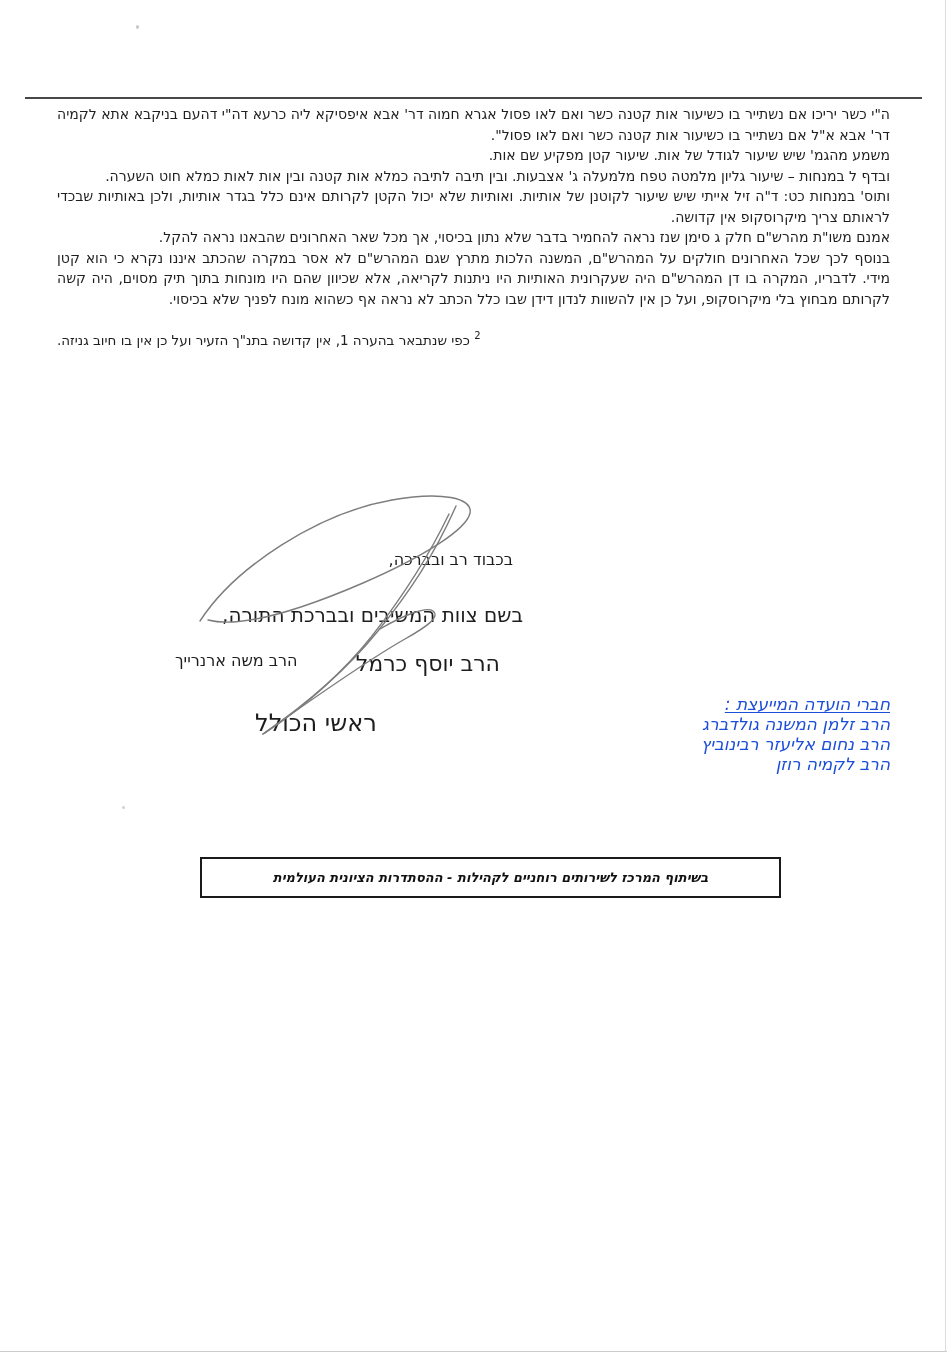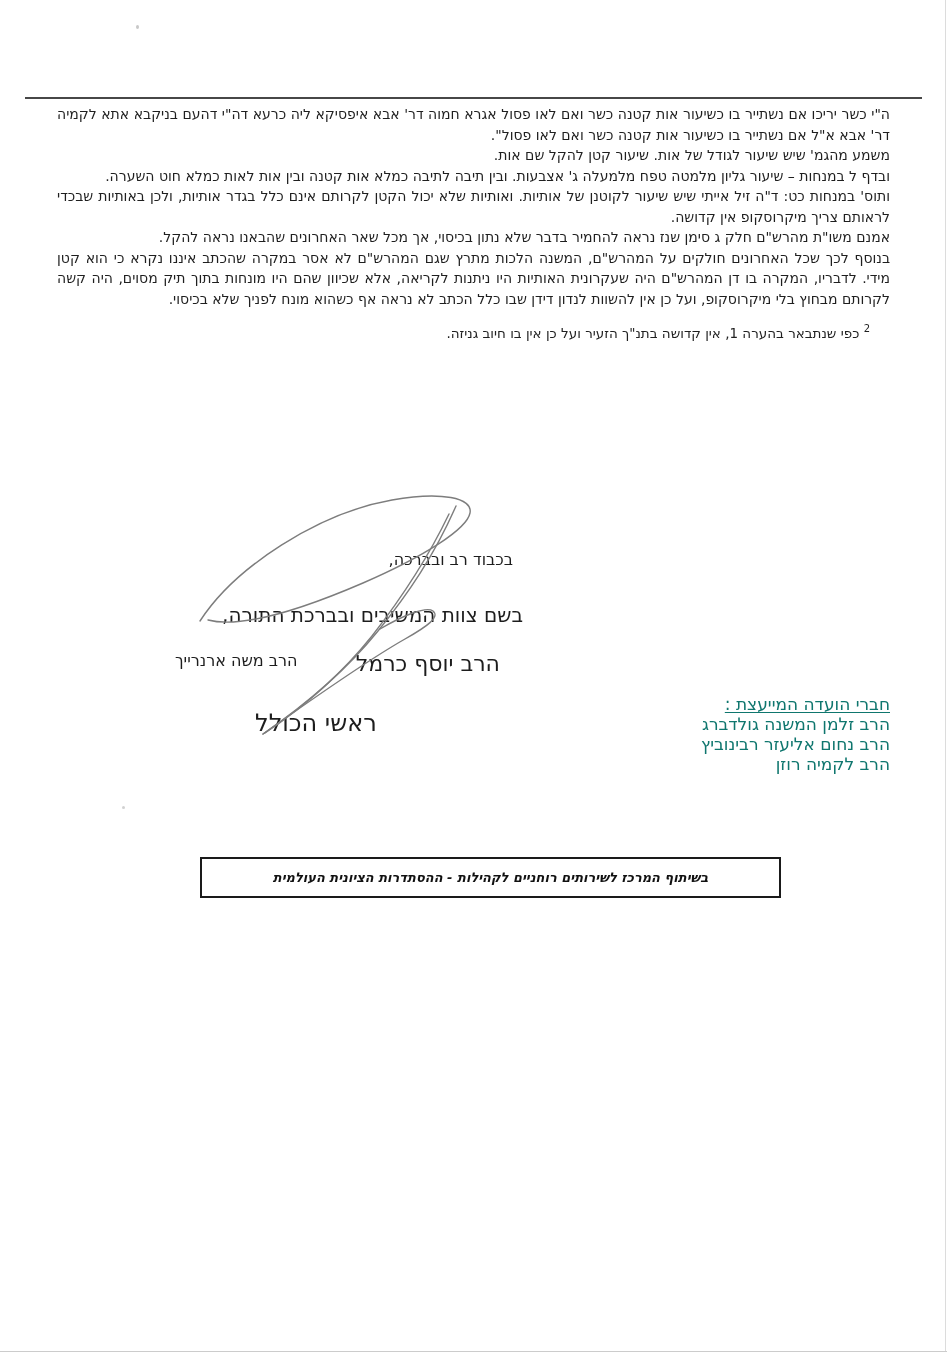--- a/index.html
+++ b/index.html
@@ -22,42 +22,42 @@
   
   .body-text{
     position:absolute;left:57px;right:57px;top:104px;
     direction:rtl;
     font-size:14px;line-height:20.5px;
     text-align:justify;
     color:#1f1f1f;
   }
   .body-text p{margin:0;}
   .footnote{
-    margin-top:10px;
+    margin-top:17px;
     padding-right:20px;
     font-size:13.5px;line-height:20px;
-    text-align:right;
+    text-align:left;
   }
   .footnote sup{font-size:10px;}
 
   
   .closing-line{position:absolute;direction:rtl;white-space:nowrap;color:#1d1d1d;}
   .salutation{top:550px;right:434px;font-size:16px;}
   .team-line{top:603px;right:424px;font-size:20px;}
   .signer-right{top:651px;right:447px;font-size:22px;}
   .signer-left{top:651px;left:175px;font-size:16px;}
   .signers-title{top:709px;left:255px;font-size:24px;}
 
   .signature-svg{position:absolute;left:0;top:0;width:947px;height:1352px;pointer-events:none;z-index:5;}
 
   
   .committee{
     position:absolute;right:57px;top:694px;
     direction:rtl;text-align:right;
-    font-size:17px;line-height:20px;color:#0f766e;
+    font-size:17px;line-height:20px;color:#1d4ed8;font-style:italic;
   }
   .committee-heading{text-decoration:underline;text-underline-offset:2px;}
 
   
   .footer-box{
     position:absolute;left:200px;top:857px;width:577px;height:37px;
     border:2px solid #1a1a1a;
     display:flex;align-items:center;justify-content:center;
     direction:rtl;white-space:nowrap;
     font-size:13px;font-weight:bold;font-style:italic;color:#111111;
@@ -67,21 +67,21 @@
 <body>
 
 <div class="page">
 
   <div class="speck s1"></div>
   <div class="speck s2"></div>
   <div class="top-rule"></div>
 
   <div class="body-text">
     <p>ה"י כשר יריכו אם נשתייר בו כשיעור אות קטנה כשר ואם לאו פסול אגרא חמוה דר' אבא איפסיקא ליה כרעא דה"י דהעם בניקבא אתא לקמיה דר' אבא א"ל אם נשתייר בו כשיעור אות קטנה כשר ואם לאו פסול".</p>
-    <p>משמע מהגמ' שיש שיעור לגודל של אות. שיעור קטן להקל שם אות.</p>
+    <p>משמע מהגמ' שיש שיעור לגודל של אות. שיעור קטן מפקיע שם אות.</p>
     <p>ובדף ל במנחות – שיעור גליון מלמטה טפח מלמעלה ג' אצבעות. ובין תיבה לתיבה כמלא אות קטנה ובין אות לאות כמלא חוט השערה.</p>
     <p>ותוס' במנחות כט: ד"ה זיל אייתי שיש שיעור לקוטנן של אותיות. ואותיות שלא יכול הקטן לקרותם אינם כלל בגדר אותיות, ולכן באותיות שבכדי לראותם צריך מיקרוסקופ אין קדושה.</p>
     <p>אמנם משו"ת מהרש"ם חלק ג סימן שנז נראה להחמיר בדבר שלא נתון בכיסוי, אך מכל שאר האחרונים שהבאנו נראה להקל.</p>
     <p>בנוסף לכך שכל האחרונים חולקים על המהרש"ם, המשנה הלכות מתרץ שגם המהרש"ם לא אסר במקרה שהכתב איננו נקרא כי הוא קטן מידי. לדבריו, המקרה בו דן המהרש"ם היה שעקרונית האותיות היו ניתנות לקריאה, אלא שכיוון שהם היו מונחות בתוך תיק מסוים, היה קשה לקרותם מבחוץ בלי מיקרוסקופ, ועל כן אין להשוות לנדון דידן שבו כלל הכתב לא נראה אף כשהוא מונח לפניך שלא בכיסוי.</p>
     <div class="footnote">
       <sup>2</sup>
       <span>כפי שנתבאר בהערה 1, אין קדושה בתנ"ך הזעיר ועל כן אין בו חיוב גניזה.</span>
     </div>
   </div>
 

